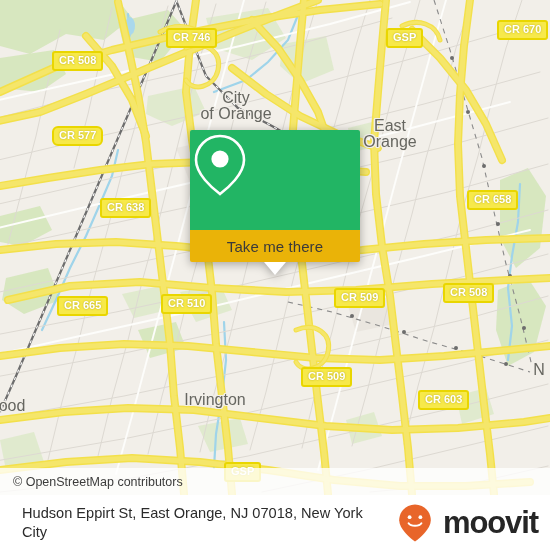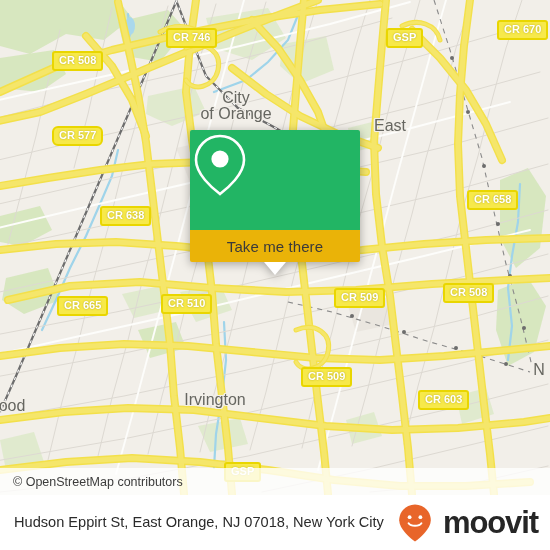--- a/index.html
+++ b/index.html
@@ -61,21 +61,21 @@
     display:flex;align-items:center;
   }
   #attrib span{padding-left:13px;font-size:12.5px;color:#3c3c3c;}
 
   
   #bottom{
     position:absolute;left:0;top:495px;width:550px;height:55px;background:#ffffff;
     display:flex;align-items:center;
   }
   #addr{
-    flex:1;padding-left:14px;padding-right:8px;
+    flex:1;padding-left:22px;padding-right:8px;
     font-size:14.6px;line-height:19px;color:#2b2b2b;
   }
   #brand{display:flex;align-items:center;padding-right:12px;}
   #brand-word{
     font-size:31px;line-height:31px;color:#262626;font-weight:bold;
     letter-spacing:-1.1px;margin-left:11px;
   }
   #divider{position:absolute;left:0;top:495px;width:550px;height:1px;background:#e2e2e2;}
 </style>
 </head>
@@ -242,31 +242,32 @@
         <path d="M402 26 C418 18 436 24 440 40"></path>
       </g>
     </svg>
 
     <div class="place two" style="left:186px;top:90px;width:100px;">
       <div>City</div>
       <div>of Orange</div>
     </div>
     <div class="place two" style="left:352px;top:118px;width:76px;">
       <div>East</div>
+      <div>Orange</div>
     </div>
     <div class="place" style="left:174px;top:392px;width:82px;">Irvington</div>
     <div class="place" style="left:-8px;top:398px;width:40px;">ood</div>
     <div class="place" style="left:528px;top:362px;width:22px;">N</div>
 
     <div class="shield" style="left:166px;top:28px;">CR 746</div>
     <div class="shield" style="left:52px;top:51px;">CR 508</div>
     <div class="shield" style="left:386px;top:28px;">GSP</div>
     <div class="shield" style="left:497px;top:20px;">CR 670</div>
     <div class="shield" style="left:52px;top:126px;border-radius:6px;">CR 577</div>
-    <div class="shield" style="left:100px;top:206px;">CR 638</div>
+    <div class="shield" style="left:100px;top:198px;">CR 638</div>
     <div class="shield" style="left:467px;top:190px;">CR 658</div>
     <div class="shield" style="left:57px;top:296px;">CR 665</div>
     <div class="shield" style="left:161px;top:294px;">CR 510</div>
     <div class="shield" style="left:334px;top:288px;">CR 509</div>
     <div class="shield" style="left:443px;top:283px;">CR 508</div>
     <div class="shield" style="left:301px;top:367px;">CR 509</div>
     <div class="shield" style="left:418px;top:390px;">CR 603</div>
     <div class="shield" style="left:224px;top:462px;">GSP</div>
 
     <div id="popup">

